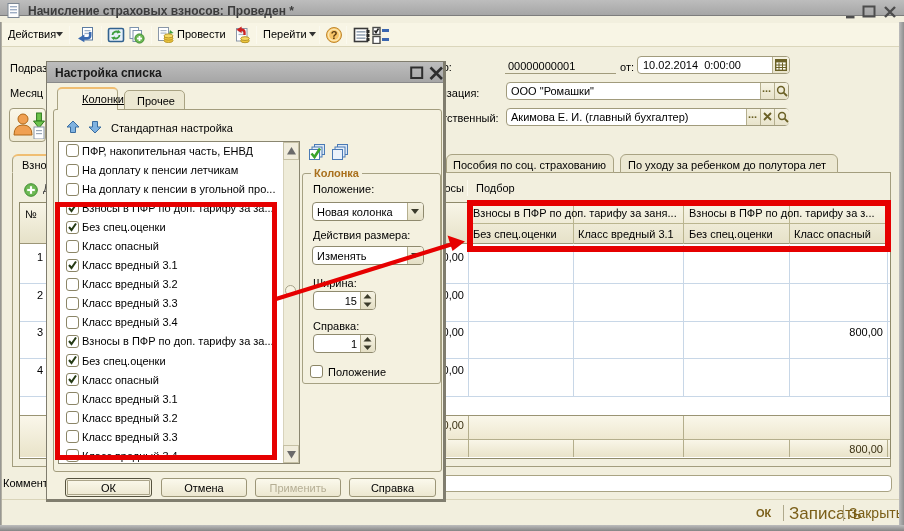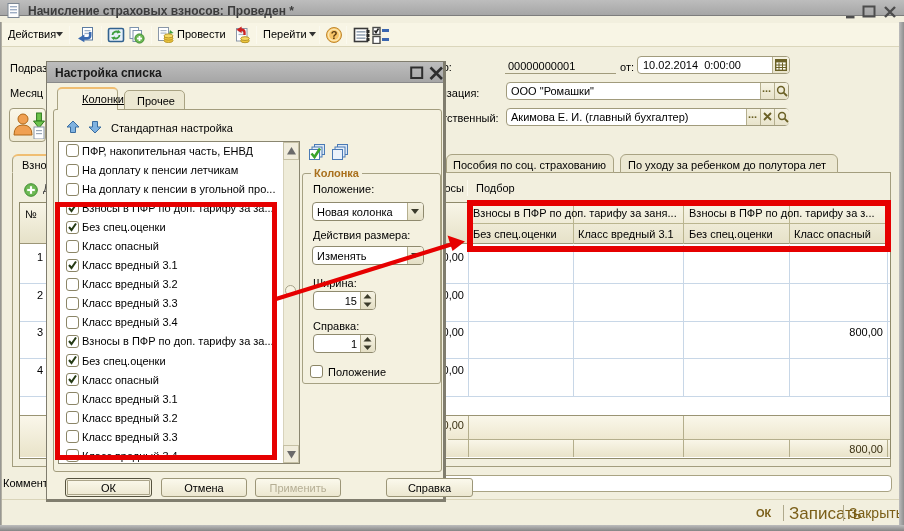--- a/index.html
+++ b/index.html
@@ -392,20 +392,20 @@
   <svg class="ab" style="left:316px;top:275px;" width="9" height="13">
       <path d="M4.5 0 L8.5 4.5 L0.5 4.5 Z" fill="#3a3a2a"></path>
       <path d="M4.5 13 L0.5 8.5 L8.5 8.5 Z" fill="#3a3a2a"></path>
     </svg>
   <div class="cb" style="left:263px;top:303px;"></div>
   <div class="t" style="left:281px;top:304px;">Положение</div>
 
   <div class="btn" style="left:18px;top:416px;width:87px;height:19px;line-height:18px;border-color:#55523e;box-shadow:inset 0 0 0 1px #f3efdc, inset 0 0 0 2px #aaa489;">ОК</div>
   <div class="btn" style="left:114px;top:416px;width:86px;height:19px;line-height:18px;">Отмена</div>
   <div class="btn" style="left:208px;top:416px;width:86px;height:19px;line-height:18px;color:#b5ae94;">Применить</div>
-  <div class="btn" style="left:302px;top:416px;width:87px;height:19px;line-height:18px;margin-left:37px;">Справка</div>
+  <div class="btn" style="left:302px;top:416px;width:87px;height:19px;line-height:18px;">Справка</div>
 </div>
 
 <div class="ab" style="left:55px;top:202px;width:222px;height:258px;border:5px solid #e60000;z-index:20;"></div>
 <svg class="ab" style="left:0;top:0;z-index:21;pointer-events:none;" width="904" height="531" viewBox="0 0 904 531">
   <line x1="276" y1="299" x2="451" y2="244.5" stroke="#e60000" stroke-width="4.2"></line>
   <polygon points="465,241.5 447.5,235.5 452.5,251" fill="#e60000"></polygon>
 </svg>
 
 </body></html>

